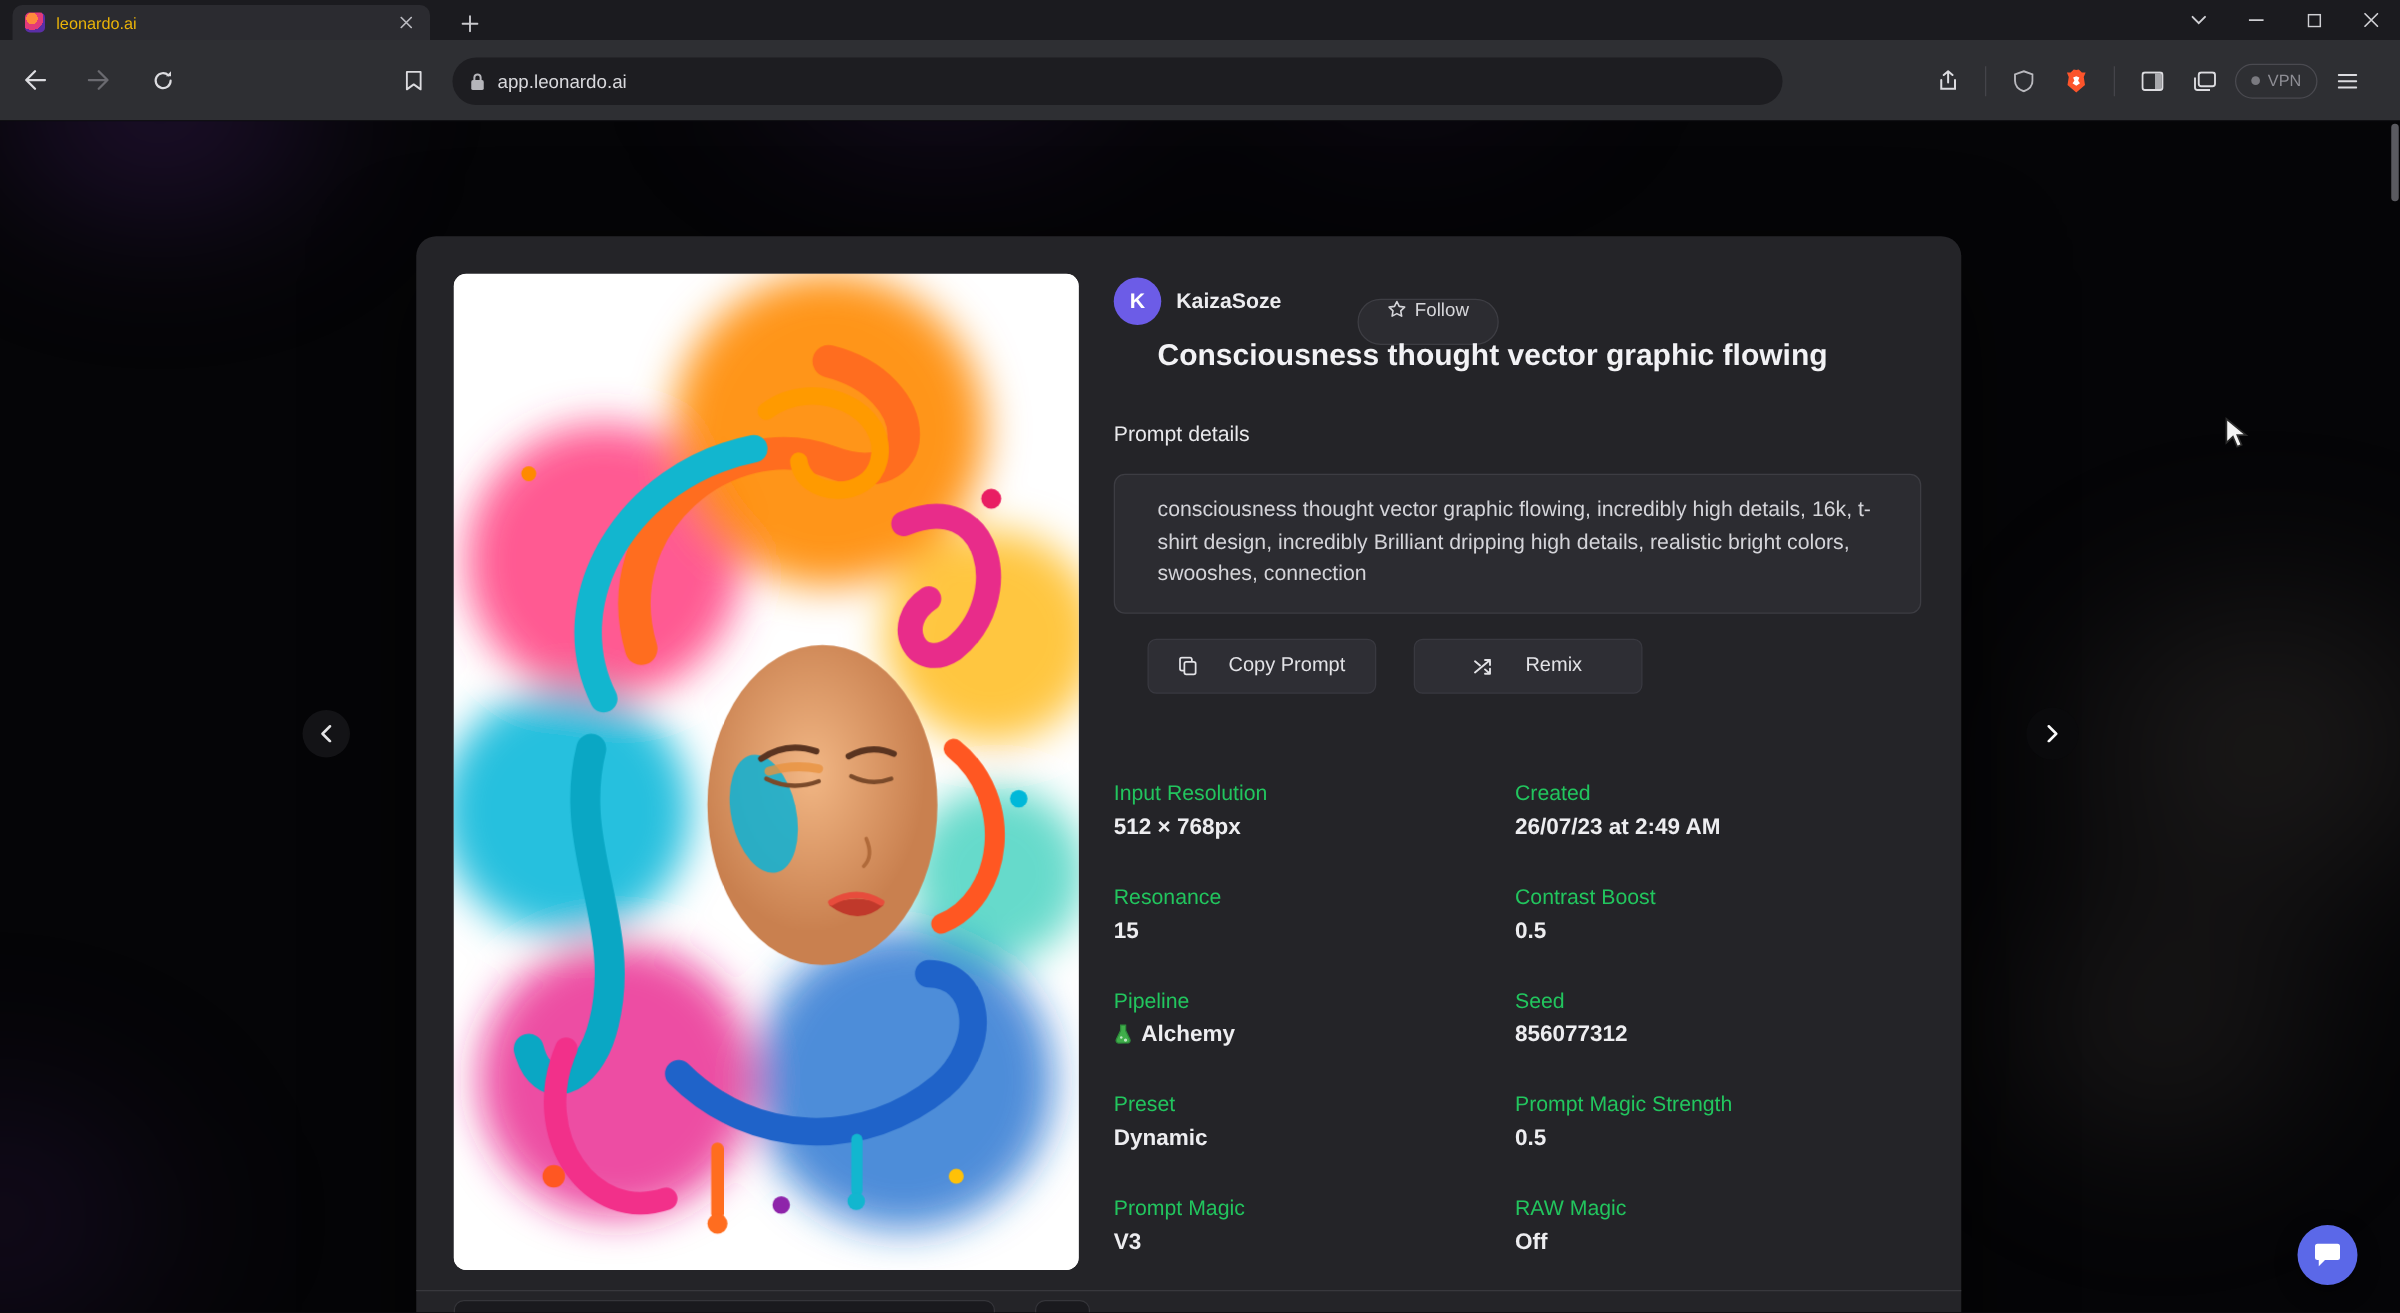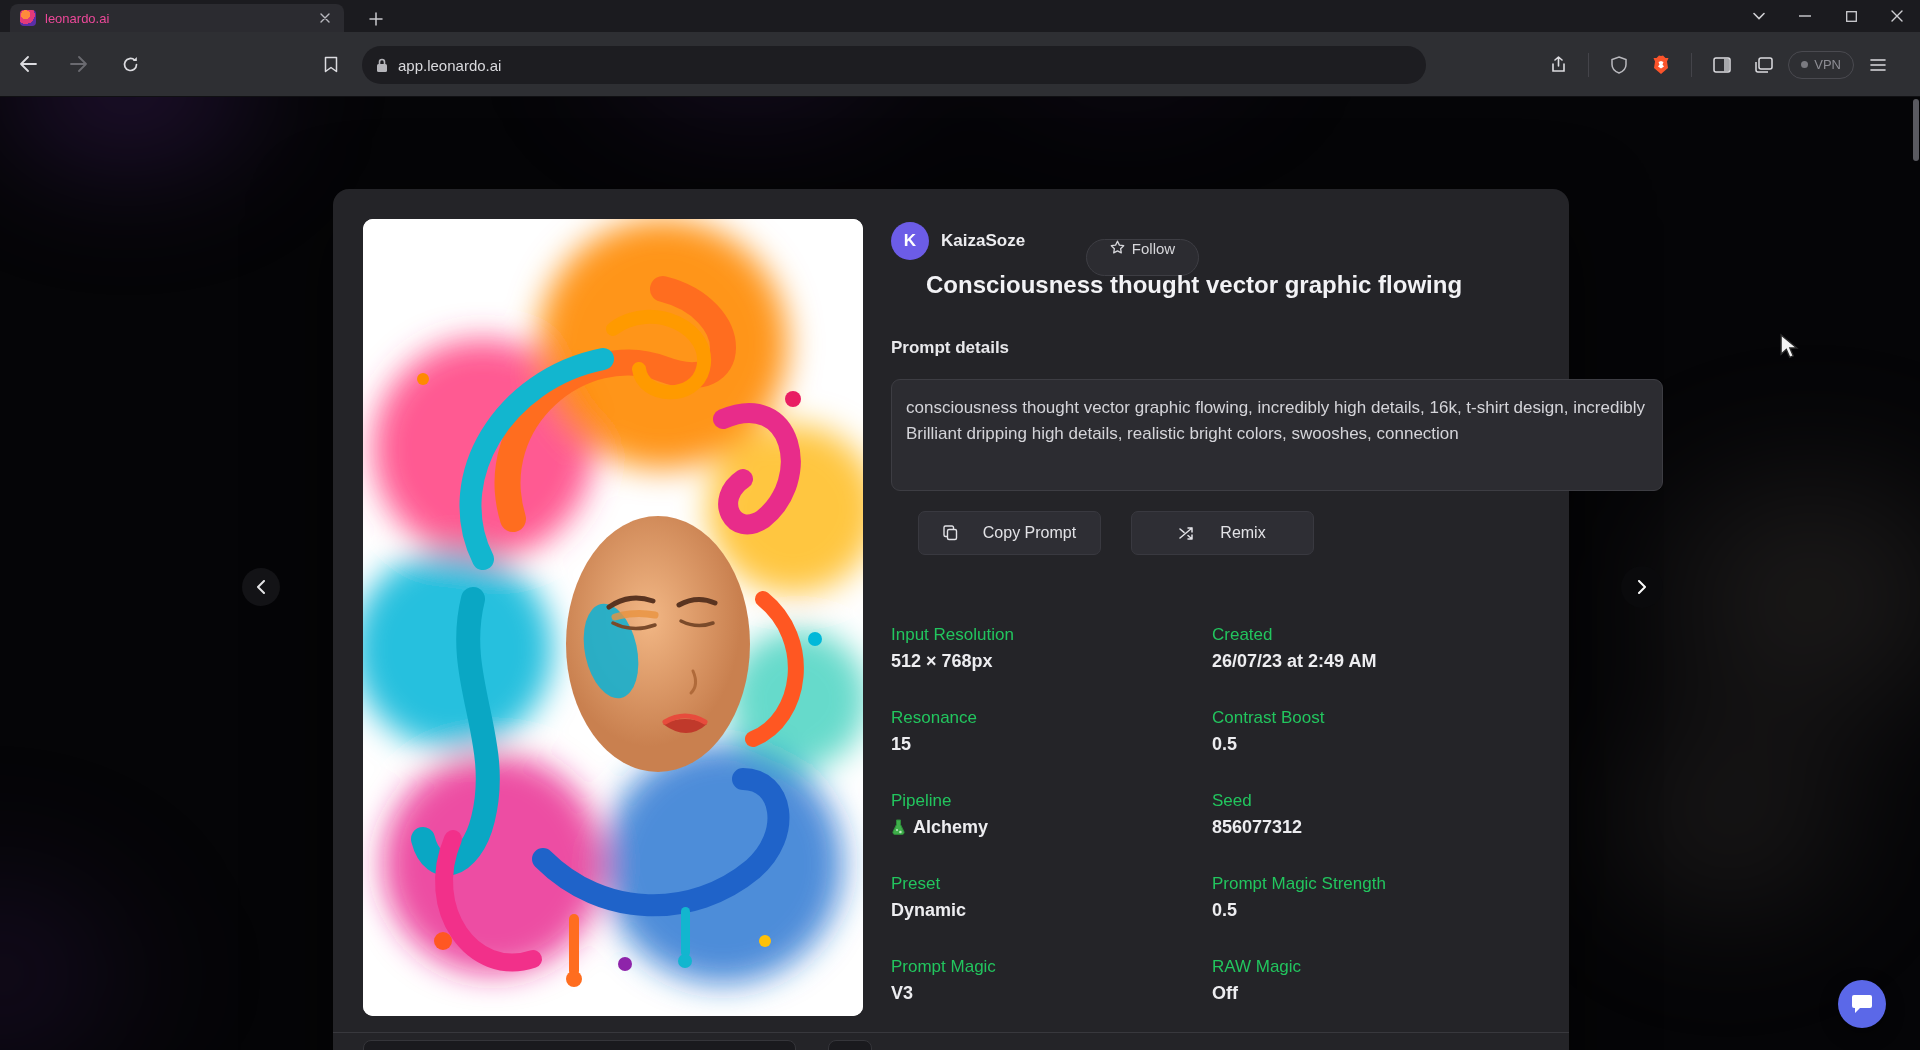--- a/index.html
+++ b/index.html
@@ -6,21 +6,21 @@
   html,body { width:1920px; height:1050px; overflow:hidden; background:#060608;
     font-family:"Liberation Sans","DejaVu Sans",sans-serif; }
   .screen { position:relative; width:1920px; height:1050px; overflow:hidden; }
 
   
   .tabbar { position:absolute; left:0; top:0; width:1920px; height:32px; background:#1b1b1f; }
   .tab { position:absolute; left:10px; top:4px; width:334px; height:28px; background:#2b2b30;
     border-radius:8px 8px 0 0; display:flex; align-items:center; padding:0 10px; gap:9px; }
   .favicon { width:16px; height:16px; border-radius:4px;
     background:radial-gradient(circle at 35% 30%, #ff8a3c 0 30%, #e23a7a 30% 60%, #5a2ea6 60% 100%); flex:0 0 auto; }
-  .tab-title { color:#ec4899; font-size:13px; flex:1; white-space:nowrap; overflow:hidden; }
+  .tab-title { color:#eab308; font-size:13px; flex:1; white-space:nowrap; overflow:hidden; }
   .tab-close { color:#b9b9bf; width:18px; height:18px; display:flex; align-items:center; justify-content:center; border-radius:4px; cursor:pointer; }
   .newtab { position:absolute; left:364px; top:7px; width:24px; height:24px; display:flex; align-items:center; justify-content:center; color:#c9c9cd; border-radius:5px; }
   .winctl { position:absolute; top:0; right:0; height:32px; display:flex; align-items:center; }
   .winbtn { width:46px; height:32px; display:flex; align-items:center; justify-content:center; color:#cfcfd3; }
 
   .navbar { position:absolute; left:0; top:32px; width:1920px; height:65px; background:#2e2f33;
     border-bottom:1px solid #101013; display:flex; align-items:center;gap:15px; }
   .navbtn { width:36px; height:36px; display:flex; align-items:center; justify-content:center; border-radius:8px; color:#dcdce0; }
   .navbtn.dim { color:#6a6a70; }
   .urlbar { position:absolute; left:362px; top:14px; width:1064px; height:38px; background:#1d1d21;
@@ -62,23 +62,23 @@
   .mright { position:absolute; left:558px; top:0; width:646px; height:100%; }
   .avatar { position:absolute; left:0; top:33px; width:38px; height:38px; border-radius:50%;
     background:#6c5ce7; color:#fff; font-weight:700; font-size:17px; display:flex; align-items:center; justify-content:center; }
   .author-name { position:absolute; left:50px; top:33px; height:38px; display:flex; align-items:center;
     color:#ececef; font-size:17px; font-weight:700; }
   .follow-btn { position:absolute; left:195px; top:34px; width:113px; height:37px; background:#2c2c31;
     border:1px solid #3e3e44; border-radius:19px; color:#d6d6da; font-size:15px;
     display:flex; align-items:flex-start; justify-content:center; gap:7px; cursor:pointer;margin-top:16px; }
 
   .gen-title { position:absolute; left:0; top:82px; width:646px; color:#f2f2f5; font-size:24px; font-weight:700;margin-left:35px; }
-  .prompt-heading { position:absolute; left:0; top:149px; color:#e8e8eb; font-size:17px; font-weight:700; }
-  .prompt-box { position:absolute; left:0; top:190px; width:772px; height:112px; background:#2c2c31;
-    border:1px solid #3d3d43; border-radius:9px; padding:15px 14px; color:#d4d4d9; font-size:17px; line-height:1.5; }
+  .prompt-heading { position:absolute; left:0; top:149px; color:#e8e8eb; font-size:17px; font-weight:400; }
+  .prompt-box { position:absolute; left:0; top:190px; width:646px; height:112px; background:#2c2c31;
+    border:1px solid #3d3d43; border-radius:9px; padding:15px 34px; color:#d4d4d9; font-size:17px; line-height:1.5; }
   .actions { position:absolute; left:10px; top:322px; width:626px; display:grid; grid-template-columns:1fr 1fr 1fr; gap:13px; }
   .act-btn { height:44px; background:#2e2e34; border:1px solid #393940; border-radius:7px; color:#e2e2e6;
     font-size:16px; display:flex; align-items:center; justify-content:center; gap:25px; cursor:pointer;margin-left:17px; }
 
   .details { position:absolute; left:0; top:436px; width:646px; display:grid;
     grid-template-columns:321px 1fr; row-gap:27px; }
   .d-item { height:56px; }
   .d-label { color:#22c55e; font-size:17px; margin-bottom:6px; }
   .d-value { color:#ededf0; font-size:18px; font-weight:700; display:flex; align-items:center; gap:7px; }
 

